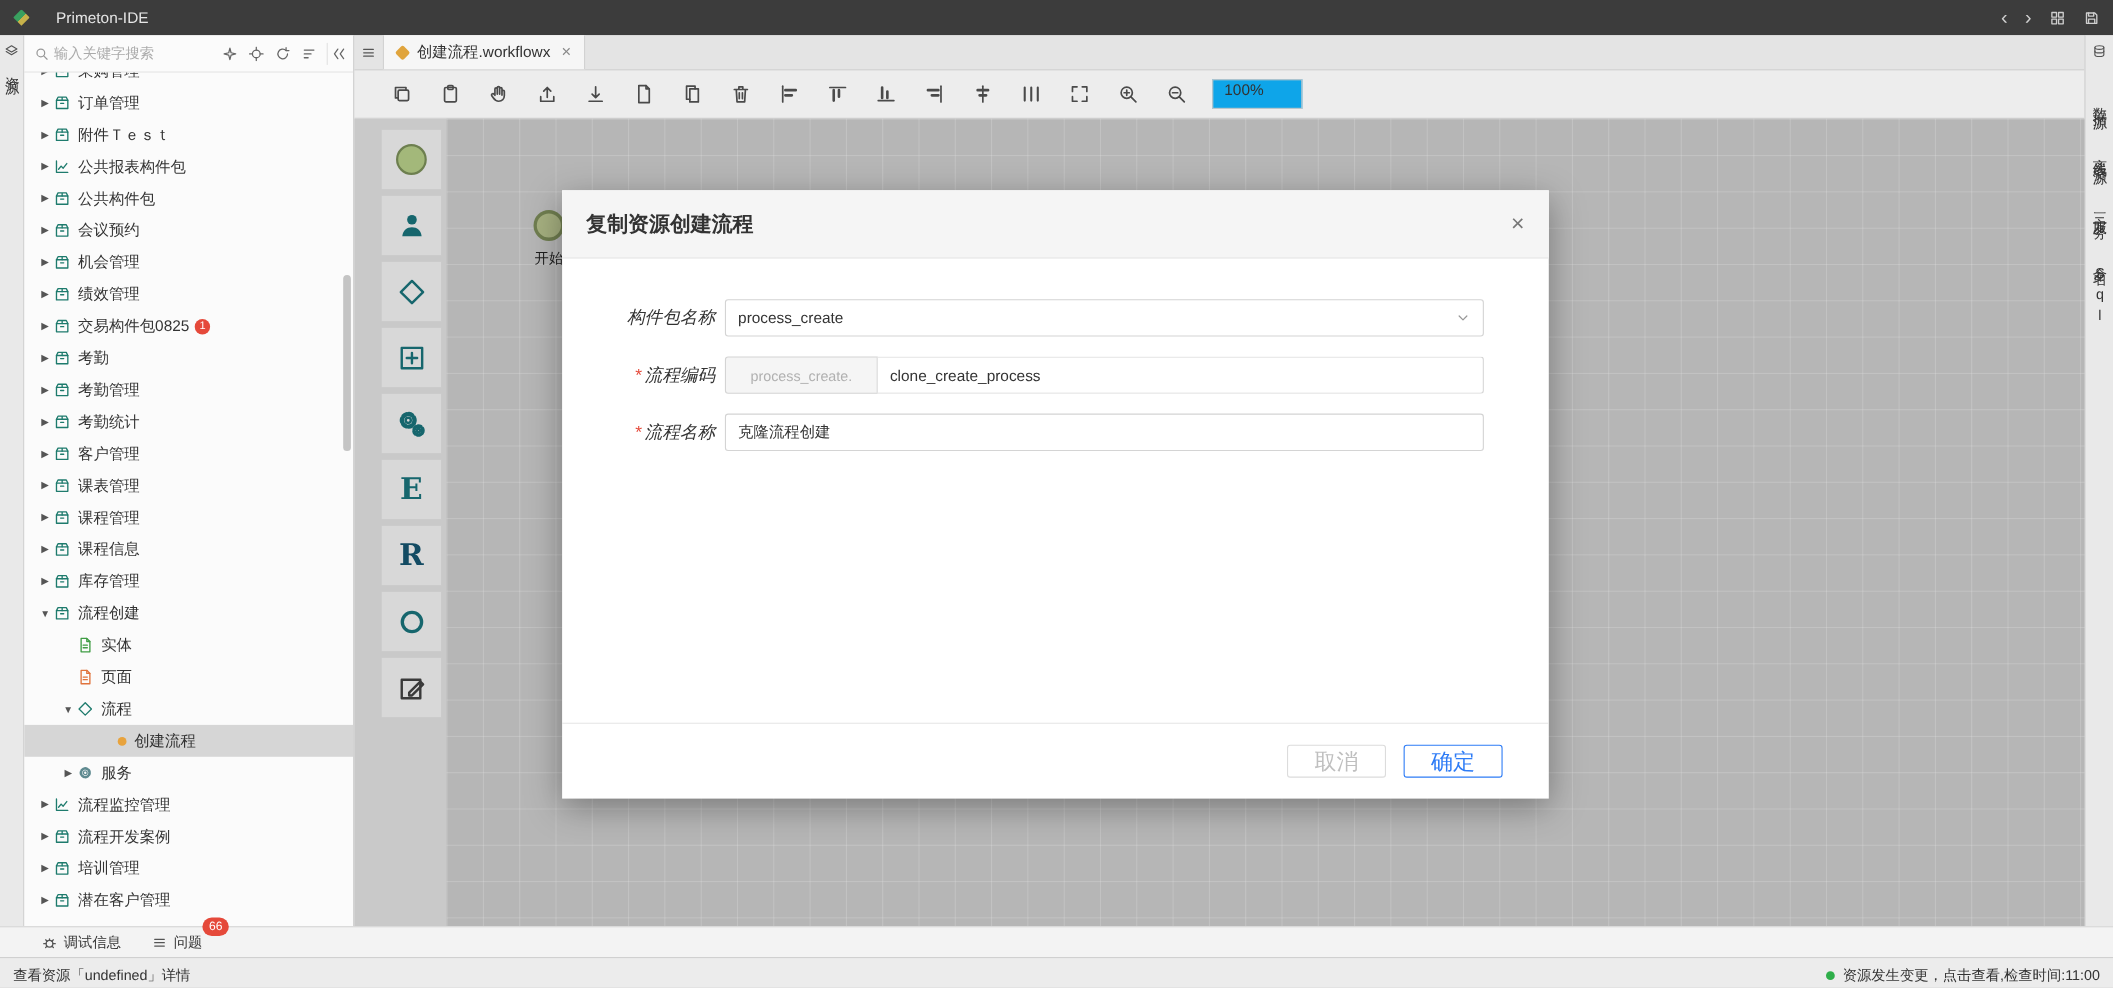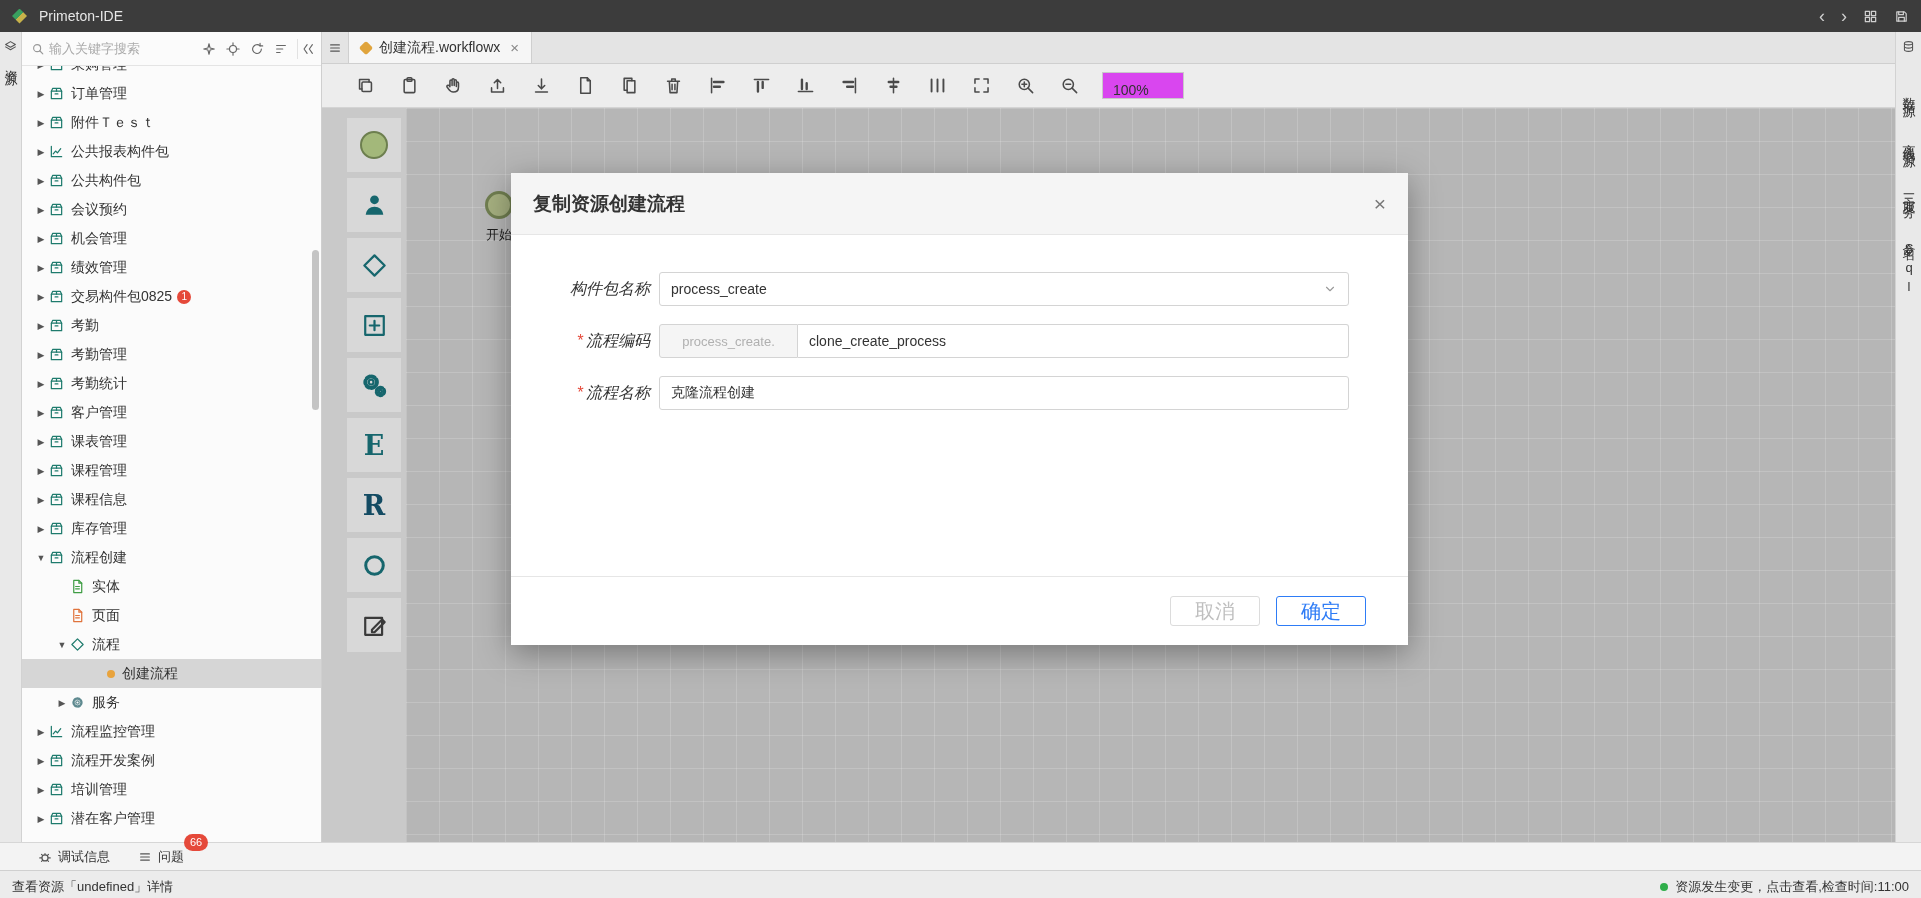--- a/index.html
+++ b/index.html
@@ -6,21 +6,21 @@
   html,body { width:1921px; height:898px; overflow:hidden; background:#c9c9c9;
     font-family:"Liberation Sans","DejaVu Sans",sans-serif; }
   body { position:relative; }
 
   svg.icon { fill:none; stroke:currentColor; stroke-width:1.3; stroke-linecap:round; stroke-linejoin:round; }
   svg.icon.f { fill:currentColor; stroke:none; }
 
   
   .titlebar { height:32px; background:#3c3c3c; color:#e6e6e6; display:flex;
     align-items:center; justify-content:space-between; padding:0 12px; }
-  .tb-left { display:flex; align-items:center; gap:12px; }
+  .tb-left { display:flex; align-items:center; gap:24px; }
   .logo { width:15px; height:15px; background:linear-gradient(135deg,#39a05f 50%,#c7b24a 50%);
     clip-path:polygon(50% 0,100% 50%,50% 100%,0 50%); }
   .tb-title { font-size:14px; }
   .tb-right { display:flex; align-items:center; gap:16px; color:#cfcfcf; }
   .tb-nav { font-size:18px; line-height:1; }
   .tb-right svg { width:15px; height:15px; }
 
   
   .mid { display:flex; height:810px; }
 
@@ -66,22 +66,22 @@
   .bar-icon svg { width:14px; height:14px; }
   .tab { background:#f6f6f6; border-left:1px solid #cfcfcf; border-right:1px solid #cfcfcf;
     display:flex; align-items:center; gap:8px; padding:0 12px; font-size:14px; color:#333; }
   .tab-diamond { width:10px; height:10px; background:#e0a43c; transform:rotate(45deg); border-radius:2px; flex:none; }
   .tab-close { color:#888; font-size:15px; margin-left:2px; }
 
   .toolbar { height:44px; flex:none; background:#ededed; border-bottom:1px solid #d4d4d4;
     display:flex; align-items:center; gap:14px; padding-left:28px; }
   .tbtn { width:30px; height:30px; display:flex; align-items:center; justify-content:center; }
   .tbtn svg { width:19px; height:19px; color:#4a4a4a; }
-  .zoombox { width:82px; height:27px; background:#d946ef; border:1px solid #c9c9c9;
-    font-size:14px; color:#333; display:flex; align-items:flex-end; padding-left:10px; margin-left:4px; }
+  .zoombox { width:82px; height:27px; background:#0ea5e9; border:1px solid #c9c9c9;
+    font-size:14px; color:#333; display:flex; align-items:flex-start; padding-left:10px; margin-left:4px; }
 
   .content { flex:1; display:flex; background:#c9c9c9; min-width:0; }
   .palette { width:84px; flex:none; padding:10px 0 0 25px; display:flex; flex-direction:column; gap:6px; }
   .pcell { width:54px; height:54px; background:#d8d8d8; display:flex; align-items:center; justify-content:center; flex:none; }
   .pcell svg { width:27px; height:27px; }
   .start-shape { width:28px; height:28px; border-radius:50%; background:#a3b87a; border:2px solid #6d7f4f; }
   .pletter { font-family:"DejaVu Serif","Liberation Serif",serif; font-size:27px; font-weight:bold; color:#16666d; }
 
   .canvas { flex:1; position:relative; background:#cbcbcb;
     background-image:linear-gradient(rgba(255,255,255,.28) 1px,transparent 1px),
@@ -105,21 +105,21 @@
   .badge66 { position:absolute; left:184px; top:-9px; background:#e5493a; color:#fff;
     font-size:11px; border-radius:9px; padding:1px 6px; line-height:15px; }
 
   .statusbar { height:28px; background:#ececec; border-top:1px solid #d0d0d0;
     display:flex; align-items:center; justify-content:space-between; padding:16px 12px;
     font-size:13px; color:#333; }
   .status-right { display:flex; align-items:center; gap:7px; }
   .green-dot { width:8px; height:8px; border-radius:50%; background:#2fae4a; }
 
   
-  .dialog { position:absolute; left:511px; top:173px; width:897px; height:472px; background:#fff;
+  .dialog { position:absolute; left:511px; top:173px; width:897px; height:553px; background:#fff;
     box-shadow:0 8px 30px rgba(0,0,0,.35); z-index:10; display:flex; flex-direction:column; }
   .dheader { height:62px; flex:none; background:#f5f5f5; border-bottom:1px solid #e6e6e6;
     display:flex; align-items:center; justify-content:space-between; padding:0 22px; }
   .dtitle { font-size:19px; font-weight:bold; color:#333; }
   .dclose { font-size:21px; color:#777; line-height:1; }
   .dbody { flex:1; padding-top:37px; }
   .frow { display:flex; align-items:center; height:34px; margin:0 59px 18px 0; }
   .flabel { width:148px; flex:none; text-align:right; font-size:16px; color:#333; padding-right:9px;font-style:italic; }
   .fstar { color:#e5493a; margin-right:3px; }
   .fselect { flex:1; height:34px; border:1px solid #d4d4d4; border-radius:3px; background:#fff;

